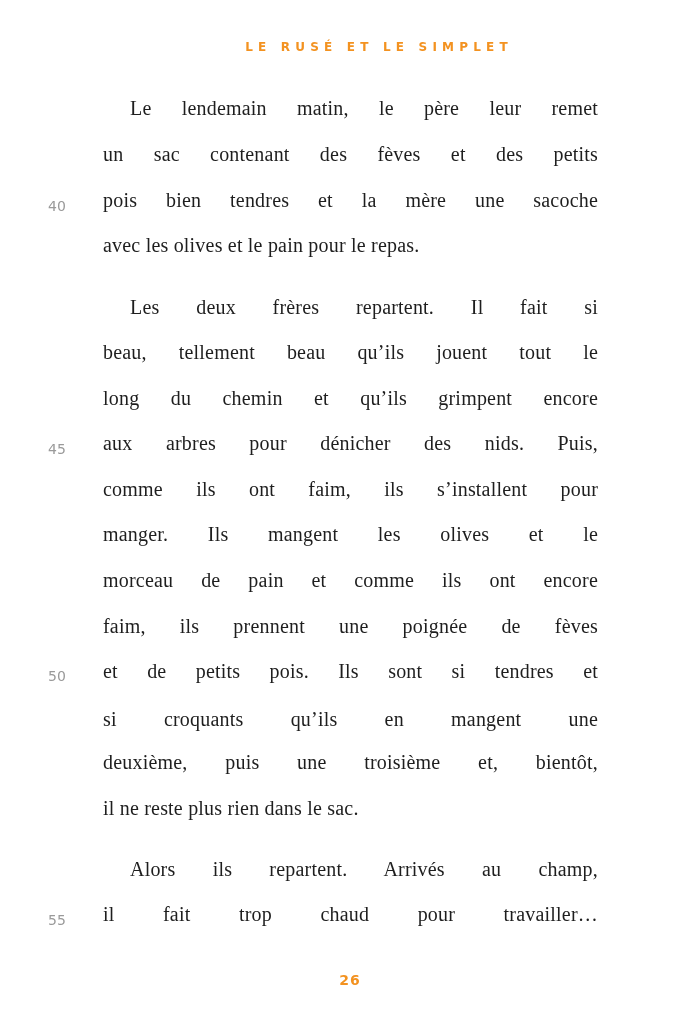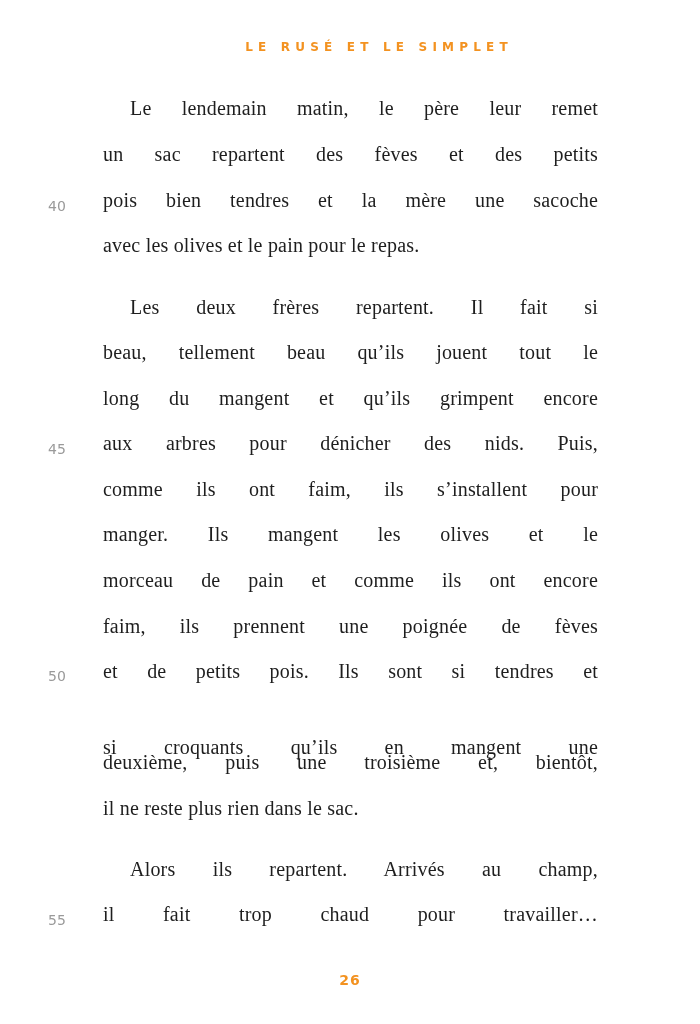--- a/index.html
+++ b/index.html
@@ -26,34 +26,34 @@
 <div class="running-head">LE RUSÉ ET LE SIMPLET</div>
 
 <div class="line-number" style="top:198px">40</div>
 <div class="line-number" style="top:441px">45</div>
 <div class="line-number" style="top:668px">50</div>
 <div class="line-number" style="top:912px">55</div>
 
 <div class="text-block">
 
   <div class="line indent" style="top:88px">Le lendemain matin, le père leur remet</div>
-  <div class="line" style="top:134px">un sac repartent des fèves et des petits</div>
+  <div class="line" style="top:134px">un sac contenant des fèves et des petits</div>
   <div class="line" style="top:180px">pois bien tendres et la mère une sacoche</div>
   <div class="line last" style="top:225px">avec les olives et le pain pour le repas.</div>
 
   <div class="line indent" style="top:287px">Les deux frères repartent. Il fait si</div>
   <div class="line" style="top:332px">beau, tellement beau qu’ils jouent tout le</div>
-  <div class="line" style="top:378px">long du mangent et qu’ils grimpent encore</div>
+  <div class="line" style="top:378px">long du chemin et qu’ils grimpent encore</div>
   <div class="line" style="top:423px">aux arbres pour dénicher des nids. Puis,</div>
   <div class="line" style="top:469px">comme ils ont faim, ils s’installent pour</div>
   <div class="line" style="top:514px">manger. Ils mangent les olives et le</div>
   <div class="line" style="top:560px">morceau de pain et comme ils ont encore</div>
   <div class="line" style="top:606px">faim, ils prennent une poignée de fèves</div>
   <div class="line" style="top:651px">et de petits pois. Ils sont si tendres et</div>
-  <div class="line" style="top:727px">si croquants qu’ils en mangent une</div>
+  <div class="line" style="top:699px">si croquants qu’ils en mangent une</div>
   <div class="line" style="top:742px">deuxième, puis une troisième et, bientôt,</div>
   <div class="line last" style="top:788px">il ne reste plus rien dans le sac.</div>
 
   <div class="line indent" style="top:849px">Alors ils repartent. Arrivés au champ,</div>
   <div class="line" style="top:894px">il fait trop chaud pour travailler…</div>
 </div>
 
 <div class="folio">26</div>
 
 </body></html>

